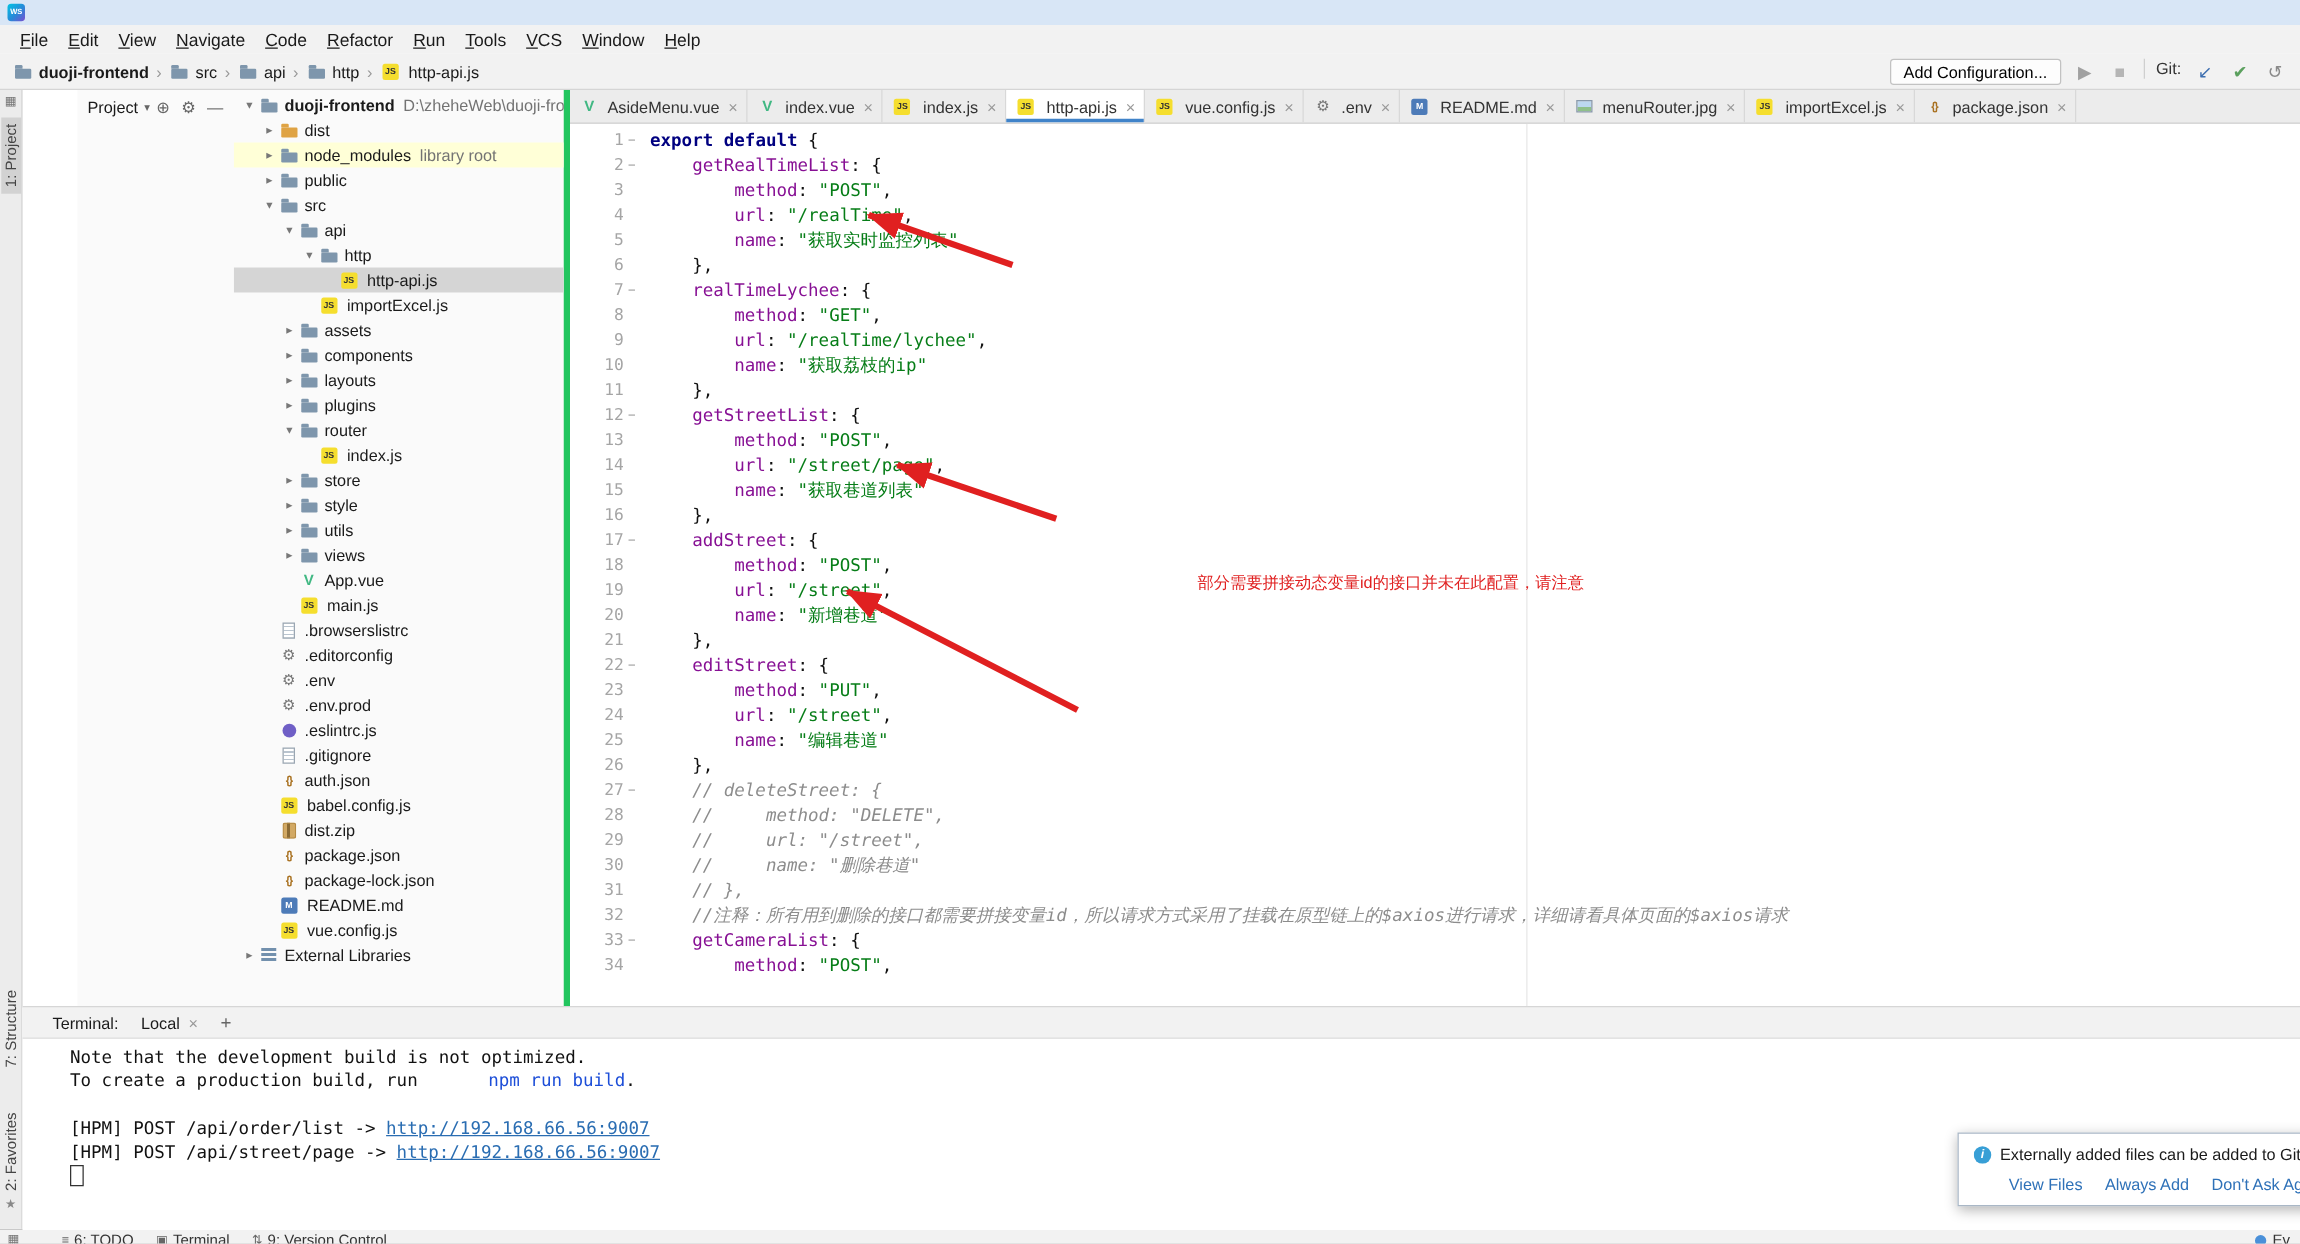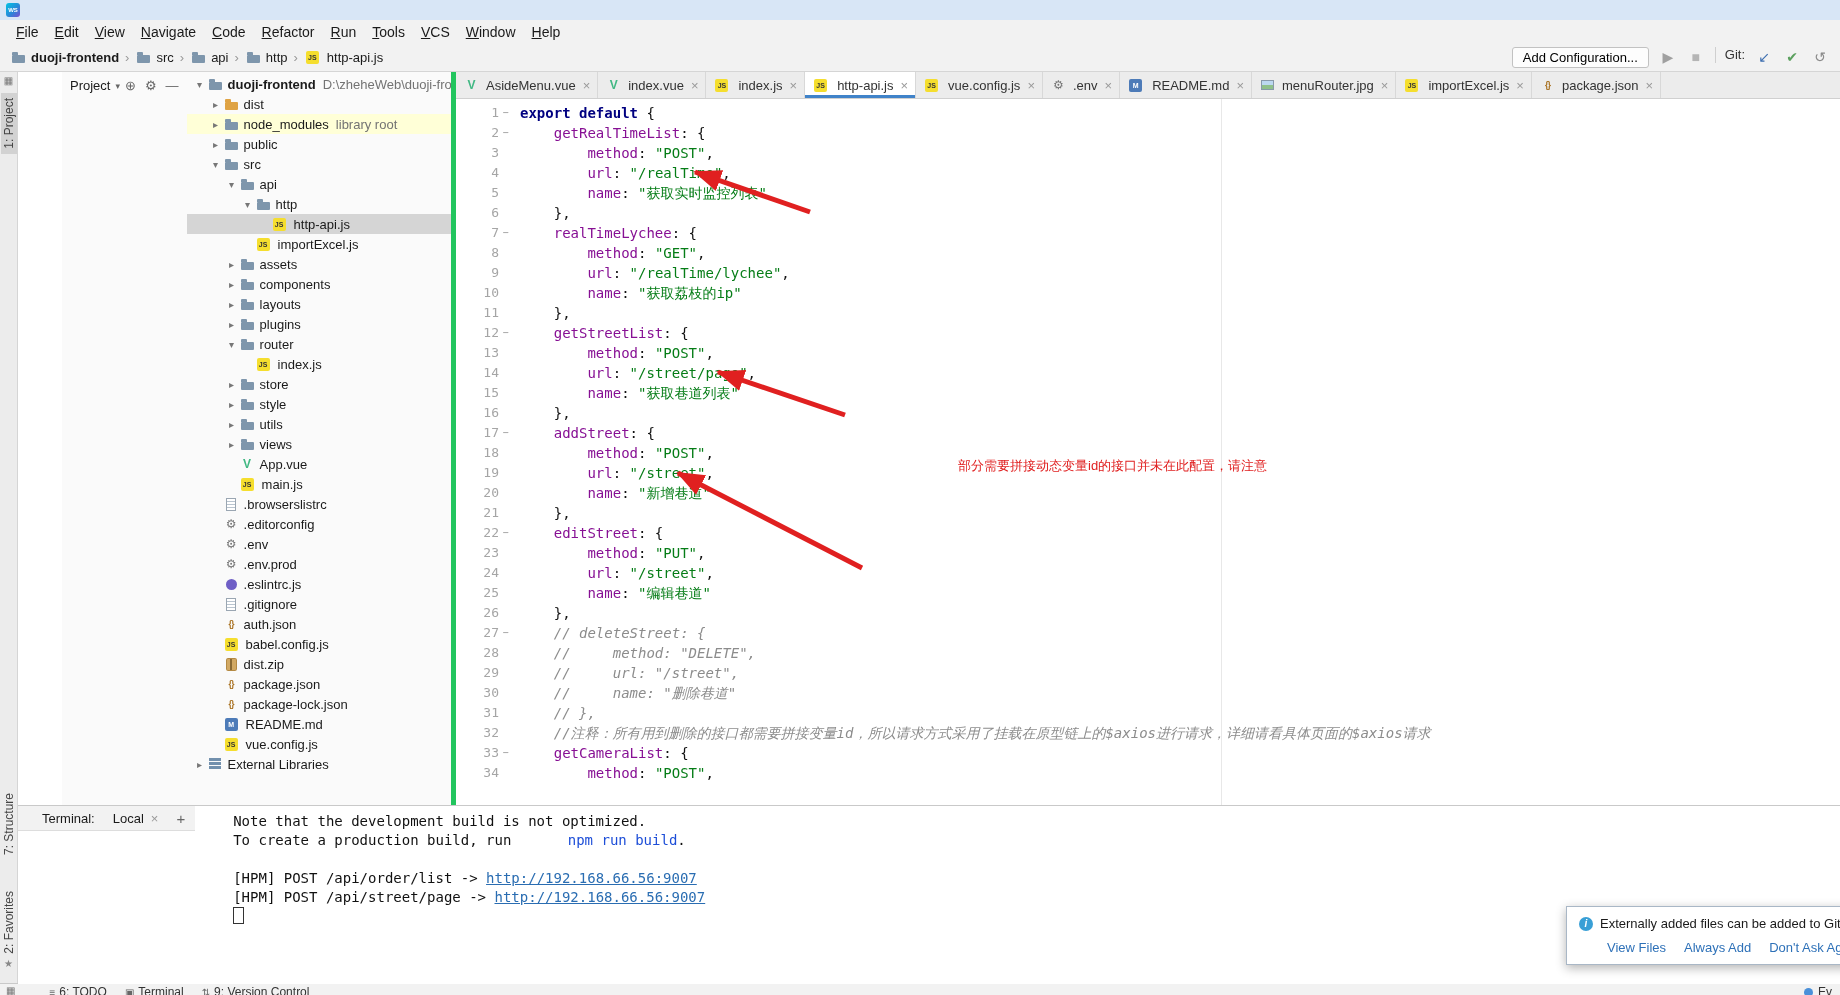--- a/index.html
+++ b/index.html
@@ -106,21 +106,21 @@
   .t-prop{color:var(--prop,#871094);margin-top:18px;}
   .t-str{color:var(--str,#067d17);}
   .t-com{color:var(--com,#8c8c8c);font-style:italic;}
   .t-pl{color:#111;}
   .guide{position:absolute;top:0;bottom:0;left:765px;width:1px;background:#e8e8e8;}
   .annotation{position:absolute;left:502px;top:358px;font-size:13px;color:var(--annotation-red,#e02020);
     white-space:nowrap;z-index:5;font-family:"Liberation Sans",sans-serif;}
 
   
   .terminal-panel{height:178px;min-height:178px;border-top:1px solid #c9c9c9;display:flex;
-    background:#fff;}
+    flex-direction:column;background:#fff;}
   .terminal-header{height:24px;min-height:24px;background:#f2f2f2;border-bottom:1px solid #ddd;
     display:flex;align-items:center;padding:0 10px 0 24px;font-size:13px;gap:12px;}
   .term-tab{display:flex;align-items:center;gap:7px;padding:1px 6px;}
   .term-close{color:#999;}
   .term-plus{color:#666;font-size:15px;}
   .terminal-body{flex:1;padding:6px 0 0 38px;font:14px/19px "DejaVu Sans Mono",monospace;color:#111;}
   .tline{min-height:19px;}
   .tt-cmd{color:#1d4ed8;padding-left:48px;}
   .tt-link{color:var(--link,#2a6db2);text-decoration:underline;}
   .tcursor{display:inline-block;width:9px;height:15px;border:1px solid #333;vertical-align:-2px;}

